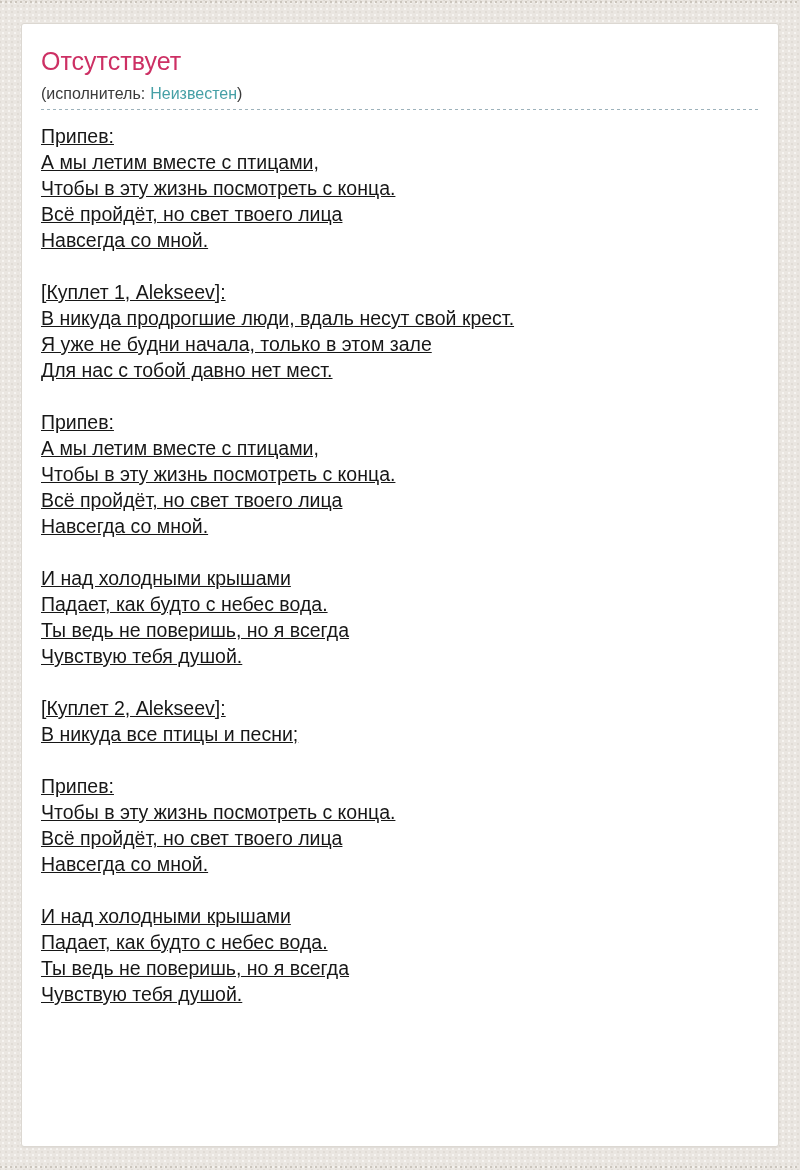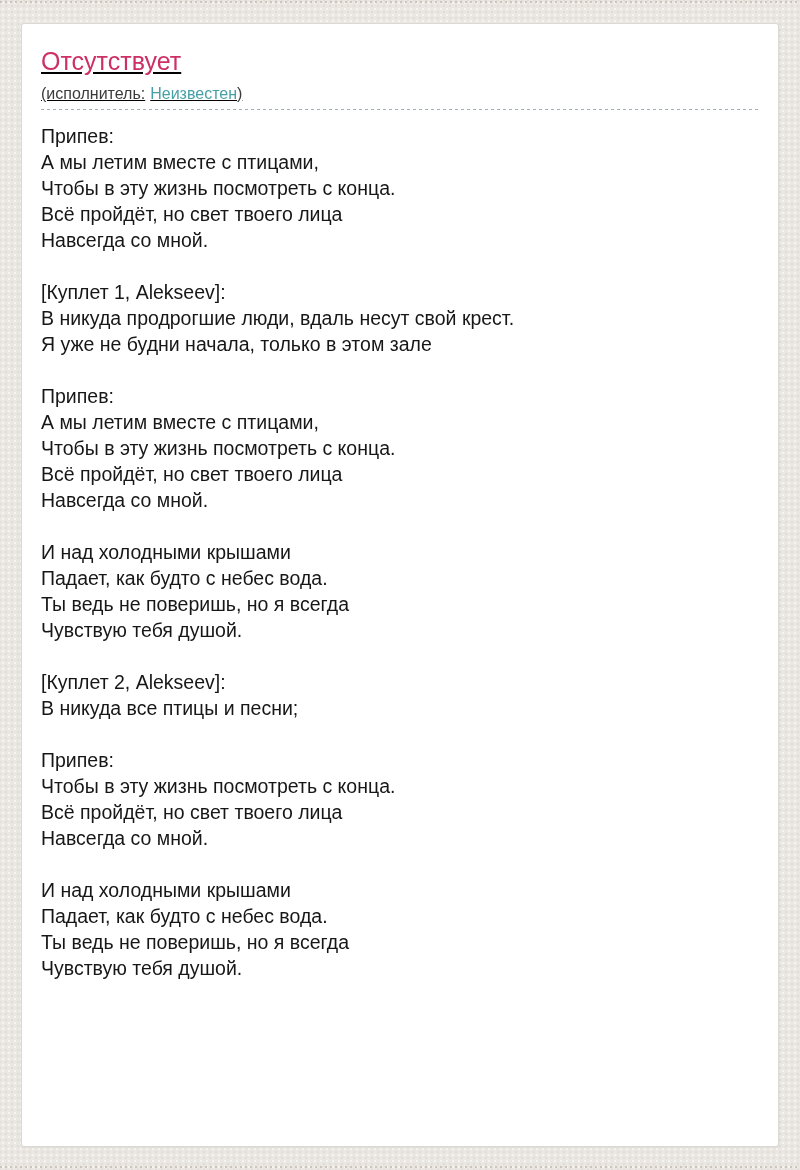--- a/index.html
+++ b/index.html
@@ -56,37 +56,36 @@
   .artist-link{
     color:var(--artist-link);
     text-decoration:none;
     cursor:pointer;
   }
   .card-header{
     padding-bottom:5px;
     background-image:linear-gradient(to right, transparent 0, transparent 0); 
     border-bottom:0;
     position:relative;
-    text-decoration:underline;
   }
   .card-header::after{
     content:"";
     display:block;
     position:relative;
     top:5px;
     height:1px;
     background-image:repeating-linear-gradient(90deg,var(--divider) 0 3px,transparent 3px 6px);
   }
   .lyrics{
     margin-top:13px;
     font-size:19.5px;
     line-height:26px;
     color:var(--text);
   }
-  .stanza{margin-bottom:26px;}
+  .stanza{margin-bottom:26px;text-decoration:underline;}
   .stanza:last-child{margin-bottom:0;}
 </style>
 </head>
 <body>
 
 <div class="edge edge-top"></div>
 
 <div class="card">
   <header class="card-header">
     <h1 class="song-title">Отсутствует</h1>
@@ -98,20 +97,21 @@
         <div class="line">Припев:</div>
         <div class="line">А мы летим вместе с птицами,</div>
         <div class="line">Чтобы в эту жизнь посмотреть с конца.</div>
         <div class="line">Всё пройдёт, но свет твоего лица</div>
         <div class="line">Навсегда со мной.</div>
       </div>
       <div class="stanza">
         <div class="line">[Куплет 1, Alekseev]:</div>
         <div class="line">В никуда продрогшие люди, вдаль несут свой крест.</div>
         <div class="line">Я уже не будни начала, только в этом зале</div>
+        <div class="line">Для нас с тобой давно нет мест.</div>
       </div>
       <div class="stanza">
         <div class="line">Припев:</div>
         <div class="line">А мы летим вместе с птицами,</div>
         <div class="line">Чтобы в эту жизнь посмотреть с конца.</div>
         <div class="line">Всё пройдёт, но свет твоего лица</div>
         <div class="line">Навсегда со мной.</div>
       </div>
       <div class="stanza">
         <div class="line">И над холодными крышами</div>

